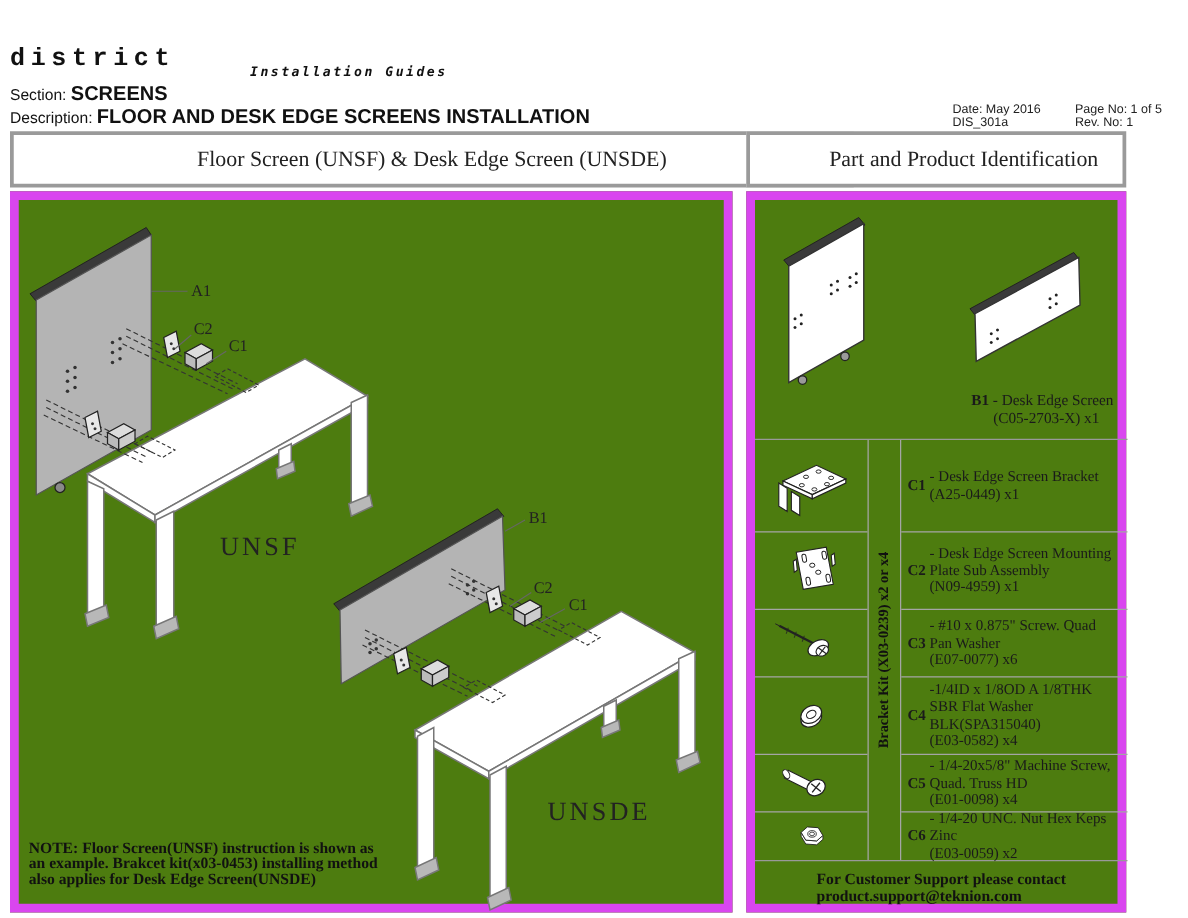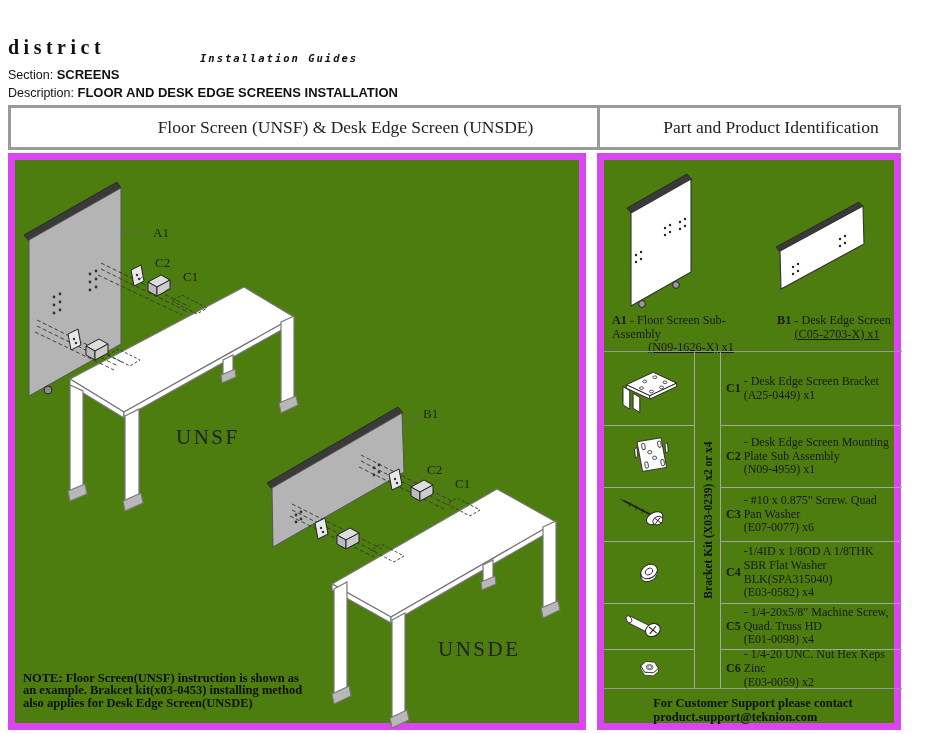--- a/index.html
+++ b/index.html
@@ -1,42 +1,42 @@
 <!DOCTYPE html>
 <html><head>
 <meta charset="utf-8">
 <style>
   html,body{margin:0;padding:0;background:#fff;}
   .page{position:relative;width:950px;height:734px;background:#fff;overflow:hidden;
         font-family:"Liberation Sans",sans-serif;color:#1a1a1a;}
   .abs{position:absolute;}
   
-  .brand{left:8px;top:36px;font-family:Liberation Serif, serif;font-weight:bold;
+  .brand{left:8px;top:36px;font-family:Liberation Mono, monospace;font-weight:bold;
          font-size:20px;letter-spacing:4.5px;color:#111;}
   .guides{left:200px;top:52px;font-family:"DejaVu Sans Mono",monospace;font-weight:bold;
           font-style:italic;font-size:10.5px;letter-spacing:2px;color:#111;}
   .meta-line{left:8px;font-size:12.5px;color:#111;}
-  .meta-line b{font-size:13px;}
+  .meta-line b{font-size:16px;}
   .logo{left:756px;top:38px;font-size:37px;color:#7e7e7e;letter-spacing:1px;font-weight:normal;}
   .doc-info{left:762px;top:82px;font-size:10px;color:#222;display:grid;
             grid-template-columns:98px auto;line-height:11px;}
   
   .tbox{border:3px solid #9a9a9a;display:flex;align-items:center;justify-content:center;
         font-family:"Liberation Serif",serif;font-size:17.5px;color:#222;box-sizing:border-box;background:#fff;}
   .cbox{border:7px solid #d946ef;box-sizing:border-box;background:#4d7c0f;}
   .ltitle{left:8px;top:105px;width:675px;height:45px;}
   .rtitle{left:597px;top:105px;width:304px;height:45px;padding-left:44px;}
   .ldraw{left:8px;top:153px;width:578px;height:577px;}
   .rcontent{left:597px;top:153px;width:304px;height:577px;}
   
   .note{left:8px;top:512px;width:292px;font-family:"Liberation Serif",serif;font-weight:bold;
         font-size:12.5px;line-height:12.3px;white-space:pre-line;color:#111;}
   
   .caption{font-family:"Liberation Serif",serif;font-size:12.2px;line-height:13.5px;color:#1a1a1a;}
-  .caption .c2{text-align:center;display:block;text-decoration:underline;}
+  .caption .c2{text-align:center;display:block;}
   .ptable{left:0;top:191px;width:298px;border-top:1px solid #999;border-bottom:1px solid #999;
           display:grid;grid-template-columns:90px 27px 1fr;
           grid-template-rows:74px 62px 54px 62px 46px 38px;}
   .icell{grid-column:1;display:flex;align-items:center;justify-content:center;}
   .dcell{grid-column:3;display:flex;align-items:center;padding-left:5px;box-sizing:border-box;
          font-family:"Liberation Serif",serif;font-size:12px;line-height:13.8px;color:#1a1a1a;}
   .rowline{border-bottom:1px solid #a5a5a5;}
   .dcell b{margin-right:3px;}
   .pre{white-space:pre-line;}
   .kitcell{grid-column:2;grid-row:1/7;border-left:1px solid #a5a5a5;border-right:1px solid #a5a5a5;
@@ -56,20 +56,26 @@
   <div class="abs brand">district</div>
   <div class="abs guides">Installation Guides</div>
   <div class="abs meta-line" style="top:67px;">
     <span>Section:</span>
     <b>SCREENS</b>
   </div>
   <div class="abs meta-line" style="top:85px;text-align:right;">
     <span>Description:</span>
     <b>FLOOR AND DESK EDGE SCREENS INSTALLATION</b>
   </div>
+  <div class="abs doc-info">
+    <span>Date: May 2016</span>
+    <span>Page No: 1 of 5</span>
+    <span>DIS_301a</span>
+    <span>Rev. No: 1</span>
+  </div>
 
   <div class="abs tbox ltitle">Floor Screen (UNSF)  &amp;  Desk Edge  Screen (UNSDE)</div>
   <div class="abs tbox rtitle">Part and Product Identification</div>
 
   <div class="abs cbox ldraw">
     <svg class="abs" style="left:0;top:0;" width="572" height="571" viewBox="11 156 572 571">
 
       <g stroke="#777" stroke-width="1.2" fill="#fff">
         <polygon points="66,375 240,283 290,313 120,408"></polygon>
         <polygon points="66,375 120,408 120,414 66,381"></polygon>
@@ -257,25 +263,20 @@
             <circle cx="841" cy="232" r="1.2"></circle>
           <circle cx="836" cy="242" r="1.2"></circle>
             <circle cx="841" cy="239" r="1.2"></circle>
           <circle cx="789" cy="263" r="1.2"></circle>
             <circle cx="794" cy="260" r="1.2"></circle>
           <circle cx="789" cy="270" r="1.2"></circle>
             <circle cx="794" cy="267" r="1.2"></circle>
         </g>
       </g>
     </svg>
-    <div class="abs caption" style="left:8px;top:154px;width:158px;">
-      <b>A1</b>
-      <span>- Floor Screen Sub-Assembly</span>
-      <span class="c2">(N09-1626-X) x1</span>
-    </div>
     <div class="abs caption" style="left:173px;top:154px;width:120px;">
       <b>B1</b>
       <span>- Desk Edge Screen</span>
       <span class="c2">(C05-2703-X) x1</span>
     </div>
 
     <div class="abs ptable">
 
       <div class="icell rowline" style="grid-row:1;">
         <svg width="80" height="62" viewBox="0 0 90 74">

